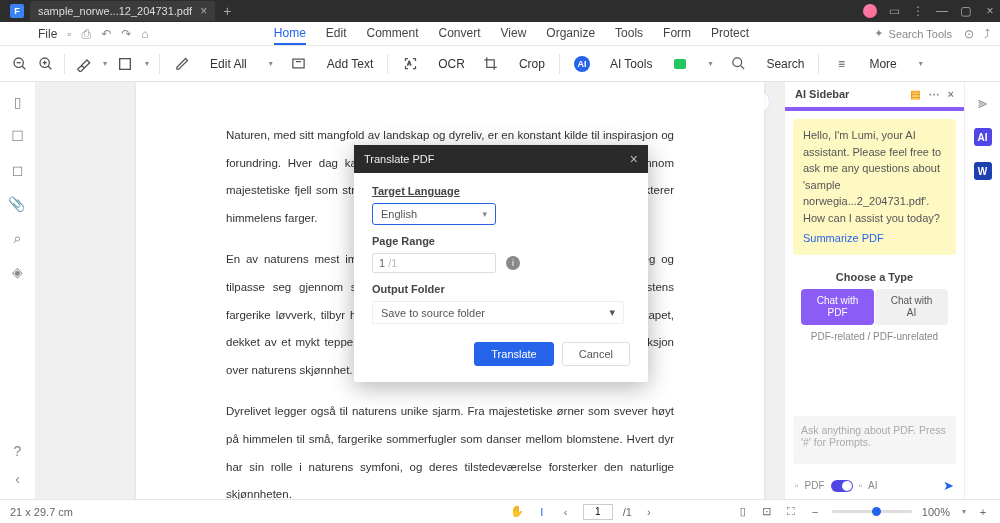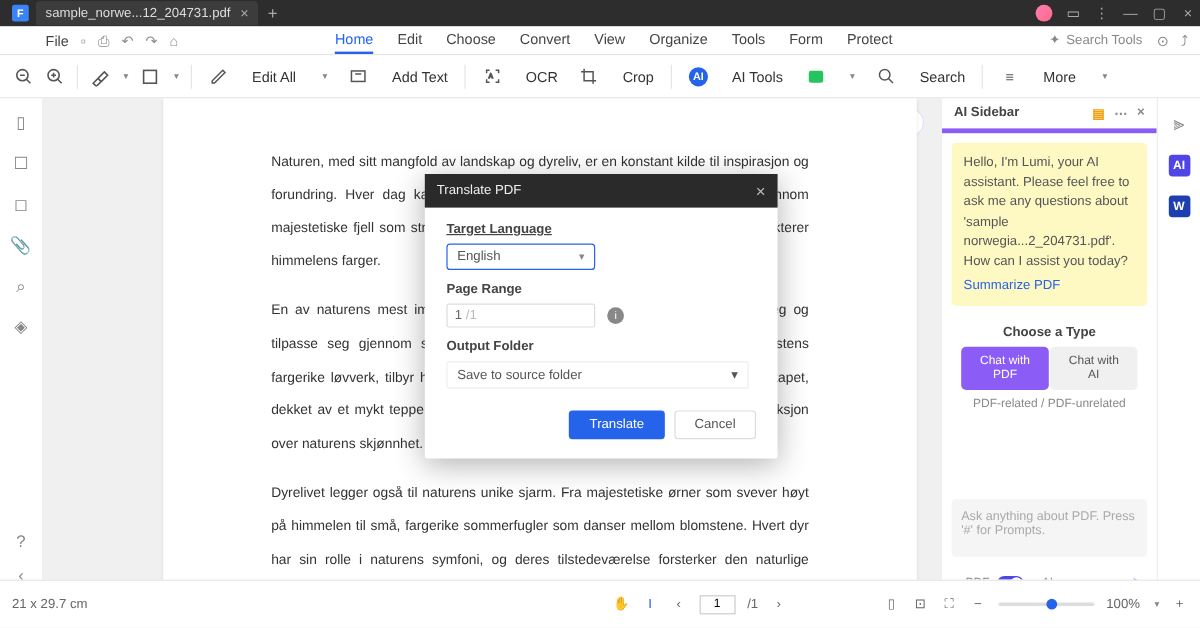--- a/index.html
+++ b/index.html
@@ -59,21 +59,21 @@
 .ai-sidebar-spacer { flex:1; }
 .ask-box { margin:8px; background:#f5f5f5; border-radius:4px; padding:8px; color:#aaa; font-size:10.5px; min-height:48px;}
 .ai-footer { display:flex; align-items:center; padding:6px 10px; gap:6px; font-size:10px; color:#888;}
 .toggle { width:22px; height:12px; background:#4f46e5; border-radius:6px; position:relative;}
 .toggle::after { content:''; position:absolute; right:1px; top:1px; width:10px; height:10px; background:#fff; border-radius:50%;}
 .send-icon { margin-left:auto; color:#2563eb; font-size:13px;}
 
 .right-rail { width:36px; background:#fff; border-left:1px solid #eee; display:flex; flex-direction:column; align-items:center; padding-top:12px; gap:16px;}
 .right-rail .sq { width:18px; height:18px; border-radius:3px; display:flex; align-items:center; justify-content:center; font-size:10px; font-weight:bold; color:#fff;}
 
-.status-bar { position:absolute; bottom:0; left:0; right:0; height:40px; background:#fff; border-top:1px solid #e5e5e5; display:flex; align-items:center; padding:0 10px; font-size:11px; color:#666;}
+.status-bar { position:absolute; bottom:0; left:0; right:0; height:24px; background:#fff; border-top:1px solid #e5e5e5; display:flex; align-items:center; padding:0 10px; font-size:11px; color:#666;}
 .status-bar .sspacer { flex:1;}
 .status-btns { display:flex; align-items:center; gap:10px;}
 .page-input { width:30px; height:16px; border:1px solid #ccc; font-size:10px; text-align:center;}
 .mini-icon { width:14px; height:14px; display:inline-flex; align-items:center; justify-content:center;}
 .slider { width:80px; height:3px; background:#ddd; border-radius:2px; position:relative;}
 .slider::after { content:''; position:absolute; left:50%; top:-3px; width:9px; height:9px; background:#2563eb; border-radius:50%;}
 
 .modal { position:absolute; left:354px; top:145px; width:294px; background:#fff; box-shadow:0 5px 25px rgba(0,0,0,0.3); border-radius:2px; font-size:12px;}
 .modal-title { background:#2a2a2a; color:#eee; padding:6px 10px; font-size:11px; display:flex; align-items:center;}
 .modal-title .close { margin-left:auto; color:#bbb; font-size:14px;}
@@ -117,21 +117,21 @@
   <div class="quick-icons">
     <span>▫</span>
     <span>⎙</span>
     <span>↶</span>
     <span>↷</span>
     <span>⌂</span>
   </div>
   <div class="menu-center">
     <span class="active">Home</span>
     <span>Edit</span>
-    <span>Choose</span>
+    <span>Comment</span>
     <span>Convert</span>
     <span>View</span>
     <span>Organize</span>
     <span>Tools</span>
     <span>Form</span>
     <span>Protect</span>
   </div>
   <div class="search-tools">
     <span>✦</span>
     <span>Search Tools</span>

